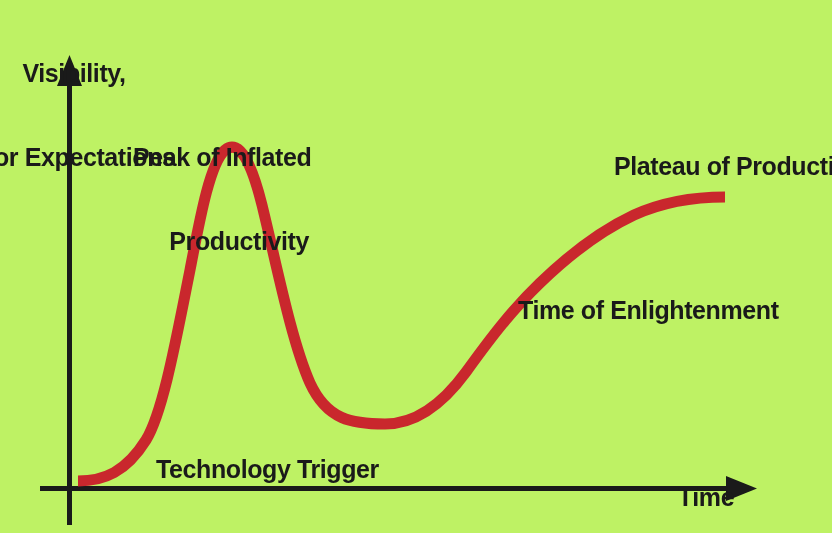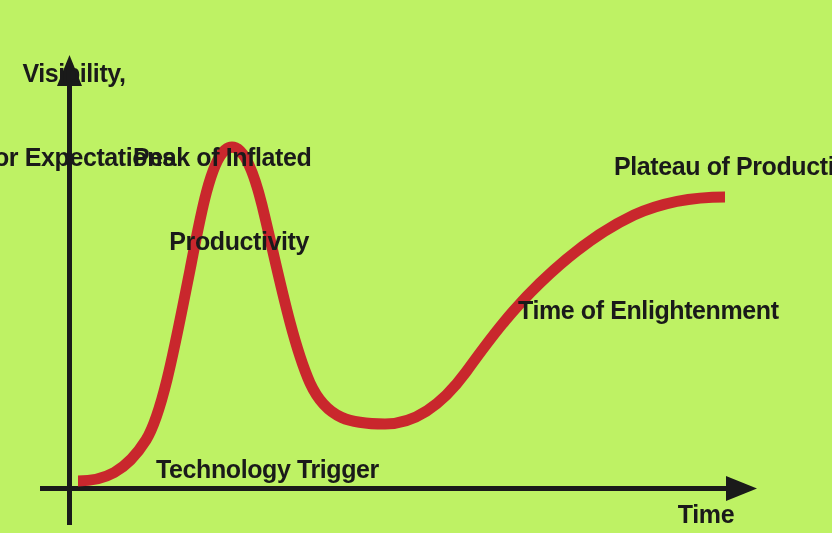--- a/index.html
+++ b/index.html
@@ -43,21 +43,21 @@
     text-align: right;
   }
   #y-axis-title {
     left: -6px;
     top: 2px;
     width: 160px;
     text-align: center;
   }
   #x-axis-title {
     left: 646px;
-    top: 500px;
+    top: 483px;
     width: 120px;
   }
   #label-peak {
     left: 133px;
     top: 86px;
     width: 176px;
   }
   #label-trough {
     left: 293px;
     top: 305px;

